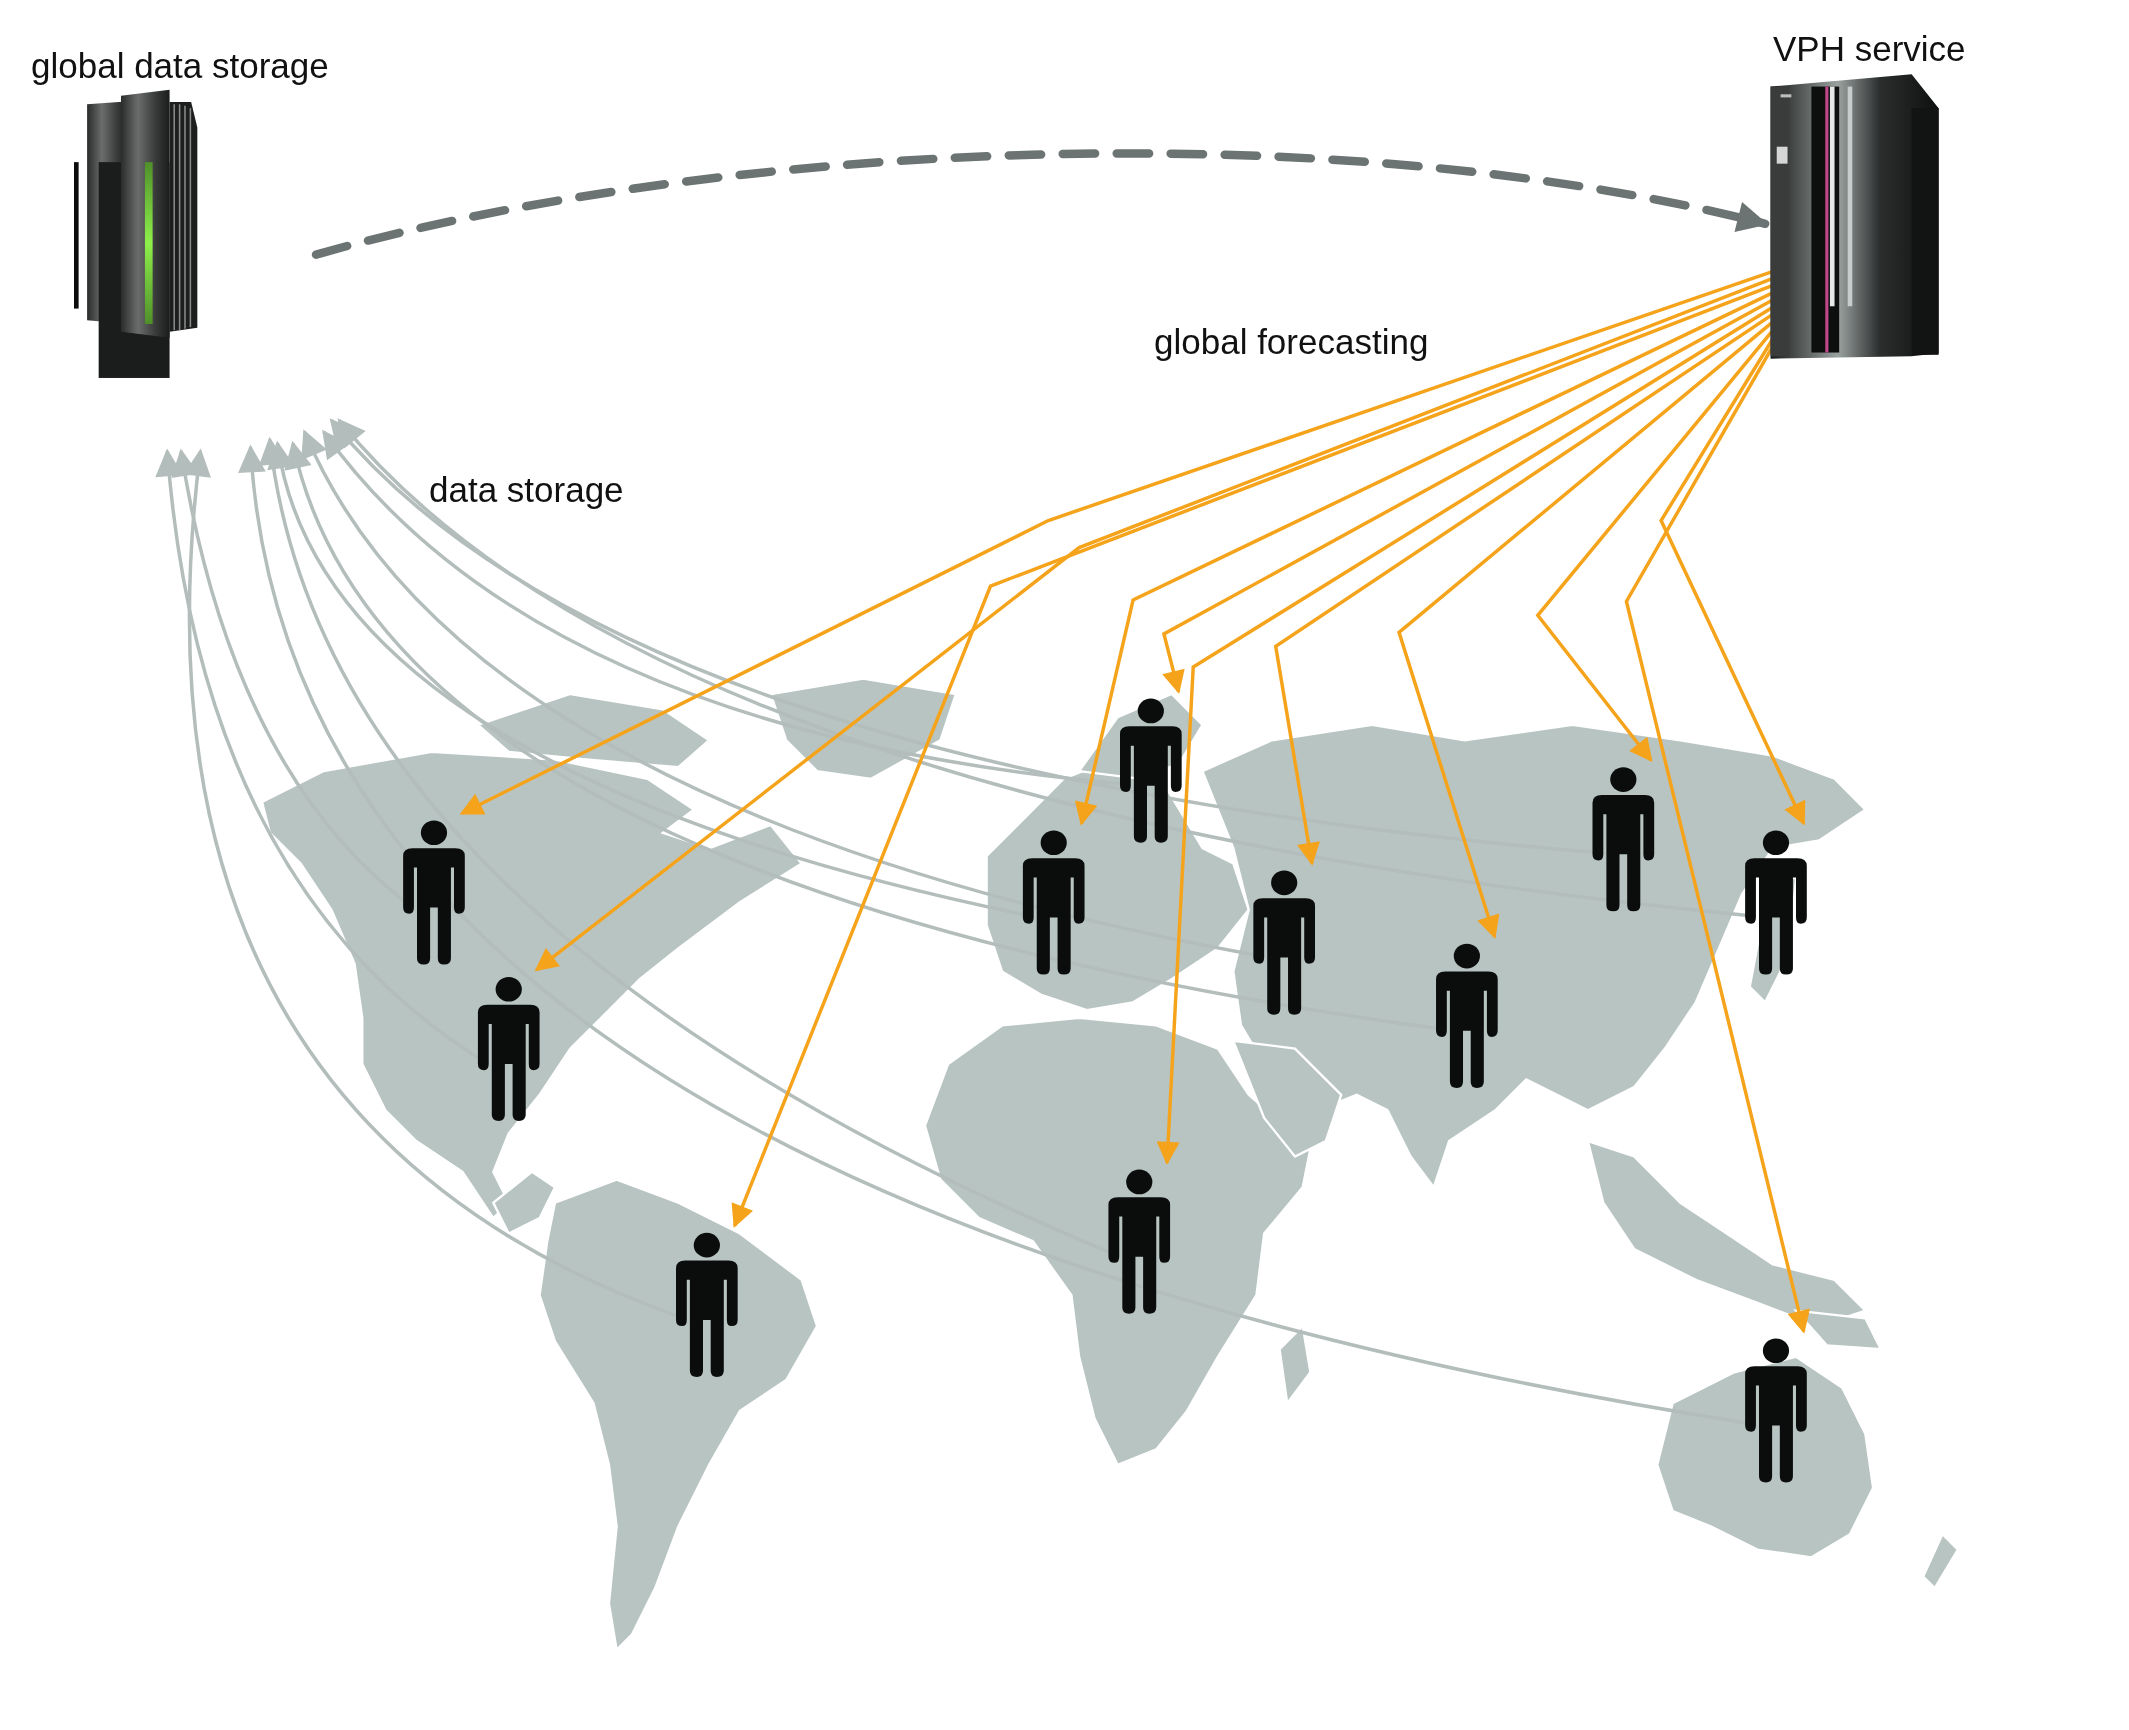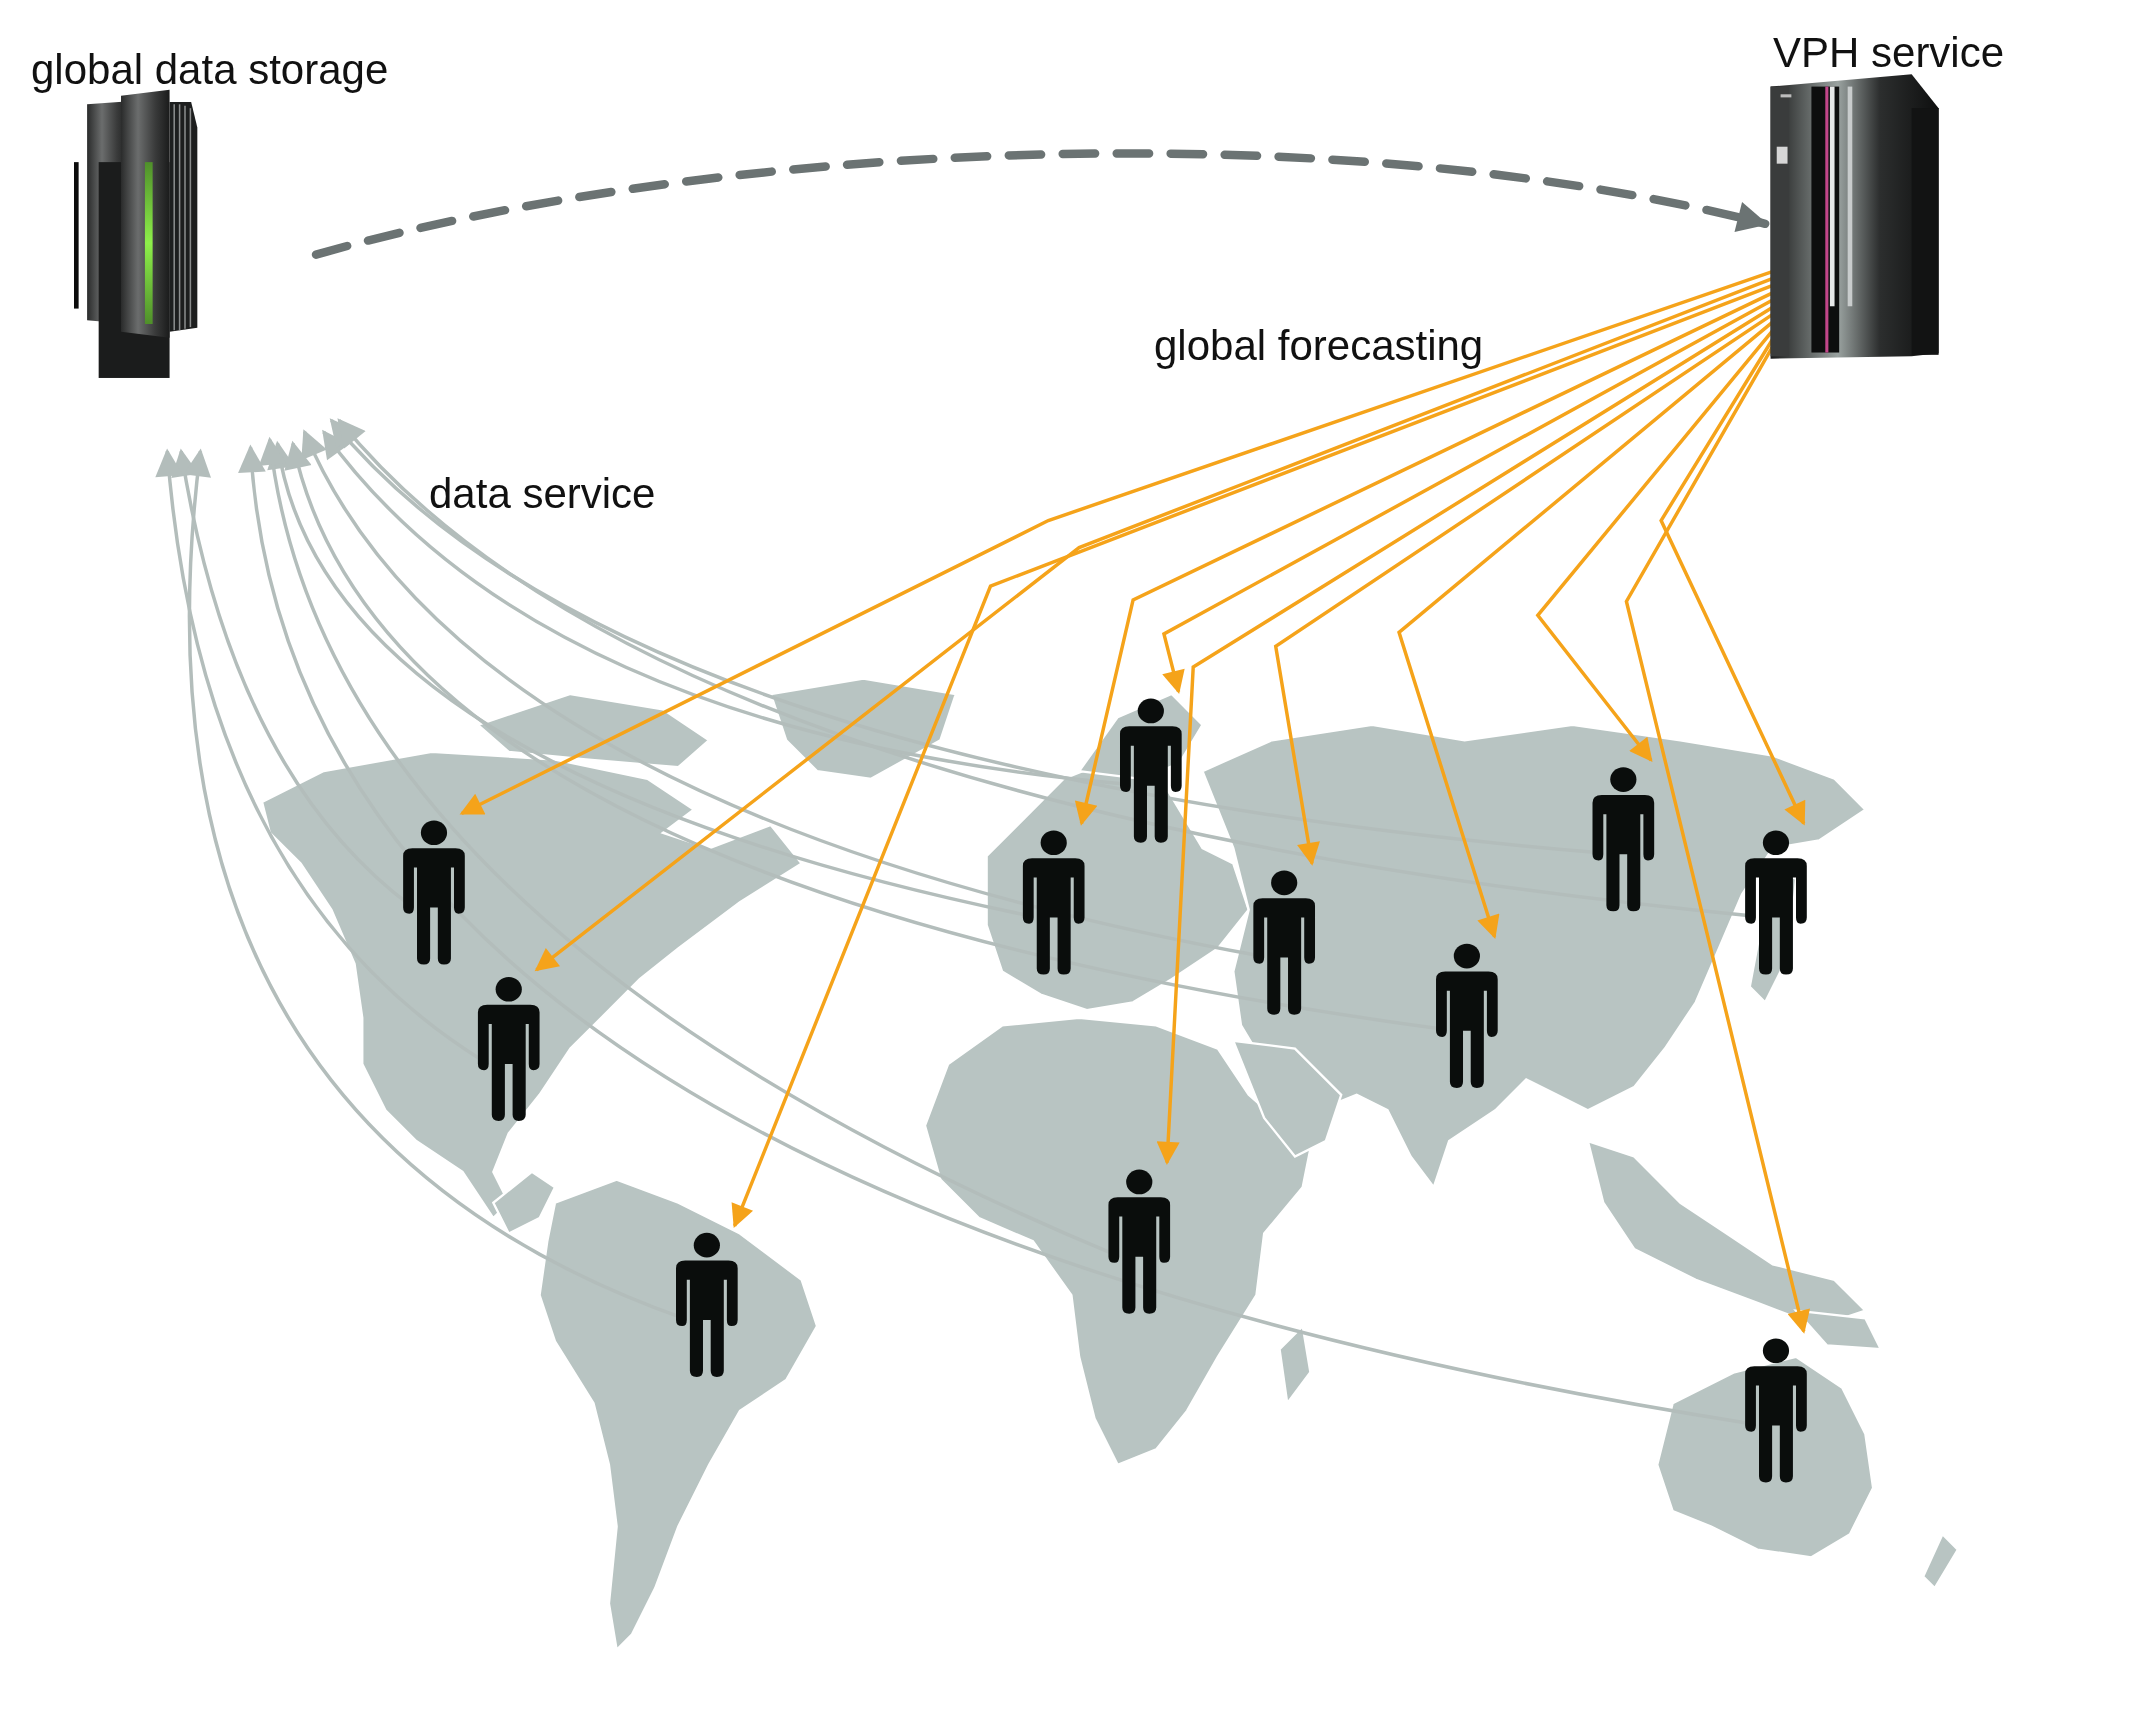--- a/index.html
+++ b/index.html
@@ -1,18 +1,18 @@
 <!DOCTYPE html>
 <html style="font-size:12.3px"><head>
 <meta charset="utf-8">
 <style>
   html,body{margin:0;padding:0;background:#ffffff;}
   body{width:2129px;height:1731px;position:relative;overflow:hidden;font-family:"Liberation Sans",sans-serif;}
   #stage{position:absolute;left:0;top:0;width:2129px;height:1731px;}
-  .label{position:absolute;color:#111;font-size:42px;font-family:"Liberation Sans",sans-serif;white-space:nowrap;}
+  .label{position:absolute;color:#111;font-size:35px;font-family:"Liberation Sans",sans-serif;white-space:nowrap;}
   #lbl-storage{left:31px;top:46px;}
   #lbl-vph{left:1773px;top:29px;text-align:center;}
   #lbl-forecast{left:1154px;top:322px;}
   #lbl-upload{left:429px;top:470px;}
 </style>
 </head>
 <body>
 
 <svg id="stage" viewBox="0 0 2762 2245" xmlns="http://www.w3.org/2000/svg">
   <defs>
@@ -165,14 +165,14 @@
     <rect x="2397" y="112" width="6" height="285" fill="#c8cccc"></rect>
     <rect x="2480" y="140" width="35" height="320" fill="#121313"></rect>
     <rect x="2310" y="122" width="14" height="4" fill="#bdbdbd"></rect>
     <rect x="2305" y="190" width="14" height="22" fill="#d6d6d6"></rect>
   </g>
 </svg>
 
 <div class="label" id="lbl-storage">global data storage</div>
 <div class="label" id="lbl-vph">VPH service</div>
 <div class="label" id="lbl-forecast">global forecasting</div>
-<div class="label" id="lbl-upload">data service</div>
+<div class="label" id="lbl-upload">data storage</div>
 
 
 </body></html>

